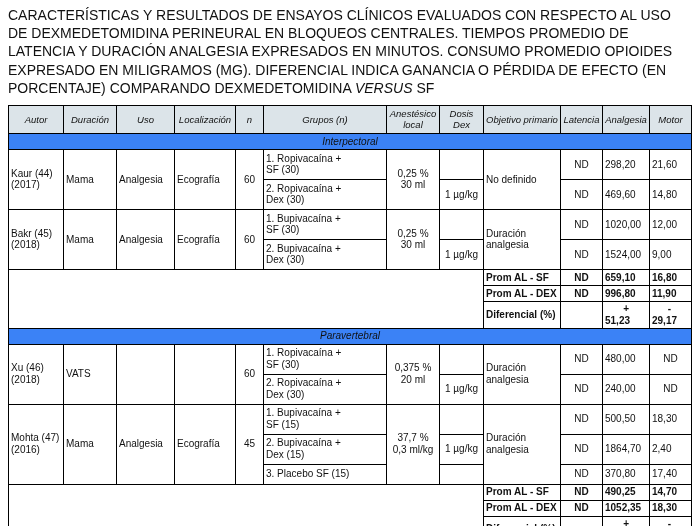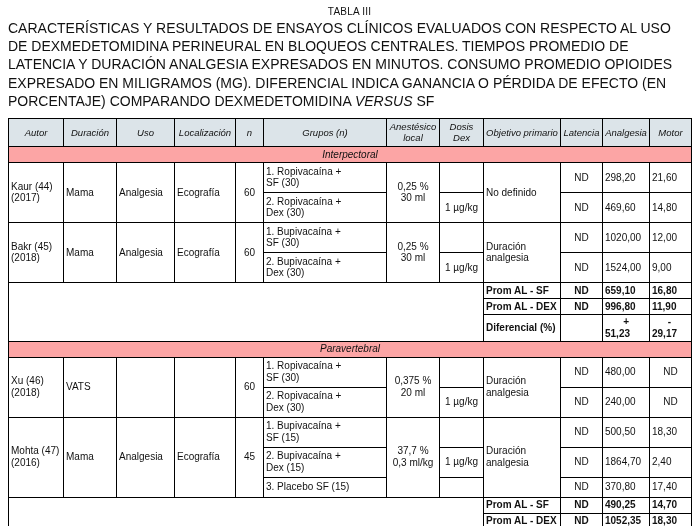--- a/index.html
+++ b/index.html
@@ -28,38 +28,37 @@
     vertical-align: middle;
     line-height: 1.18;
     overflow: hidden;
   }
   th {
     background: #dce4e9;
     font-style: italic;
     font-weight: normal;
     font-size: 9.5px;
   }
-  tr.section td { background: #fca5a5; font-style: italic; }
+  tr.section td { background: #3b82f6; font-style: italic; }
   tr.hdr   { height: 28px; }
   tr.section { height: 16px; }
   tr.sub   { height: 30px; }
   tr.sub3  { height: 20px; }
   tr.sum   { height: 16px; }
   .tal { text-align: left; }
   .tar { text-align: right; padding-right: 20px; }
   .preline { white-space: pre-line; }
   .b { font-weight: bold; }
   .footnote { font-size: 9.5px; margin-top: 4px; }
 </style>
 </head>
 <body>
 
 <div class="page">
 
-  <div class="title">TABLA III</div>
 
   <div class="caption"><span>CARACTERÍSTICAS Y RESULTADOS DE ENSAYOS CLÍNICOS EVALUADOS CON RESPECTO AL USO DE DEXMEDETOMIDINA PERINEURAL EN BLOQUEOS CENTRALES. TIEMPOS PROMEDIO DE LATENCIA Y DURACIÓN ANALGESIA EXPRESADOS EN MINUTOS. CONSUMO PROMEDIO OPIOIDES EXPRESADO EN MILIGRAMOS (MG). DIFERENCIAL INDICA GANANCIA O PÉRDIDA DE EFECTO (EN PORCENTAJE) COMPARANDO DEXMEDETOMIDINA</span> <span class="i">VERSUS</span> <span>SF</span></div>
 
   <table>
     <colgroup>
       <col style="width:55px">
         <col style="width:53px">
         <col style="width:58px">
         <col style="width:61px">
       <col style="width:28px">

